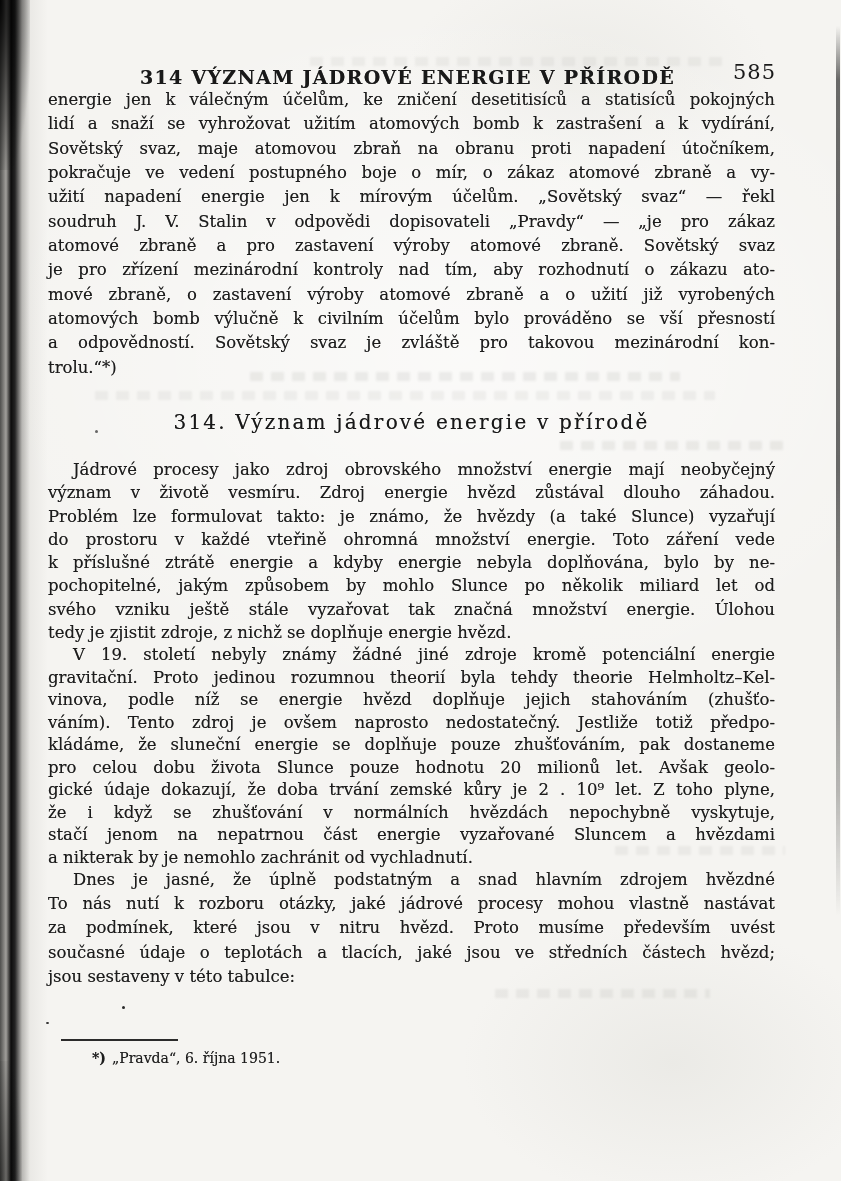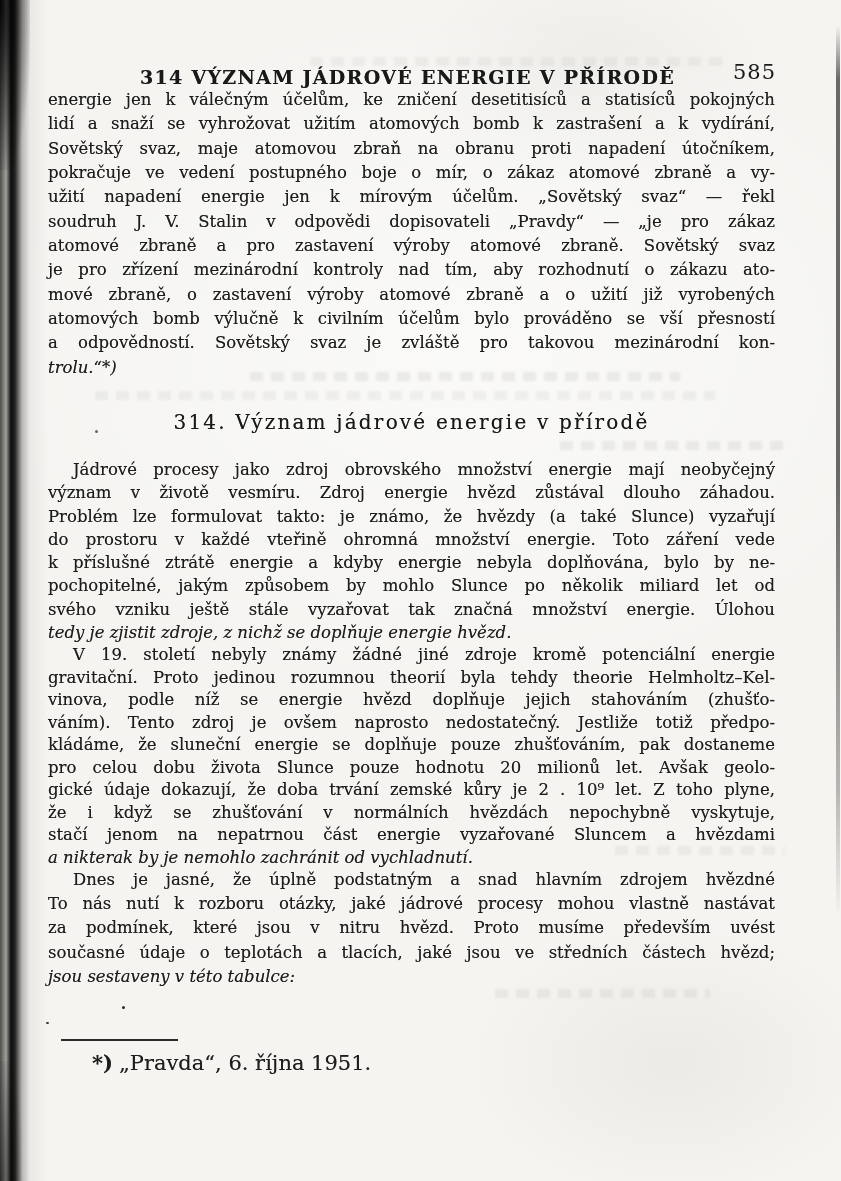--- a/index.html
+++ b/index.html
@@ -73,32 +73,32 @@
   .block:nth-child(2) { top: 410px; }
   .block:nth-child(3) { top: 458px; --lh: 23.30px; }
   .block:nth-child(4) { top: 644px; --lh: 22.55px; }
   .block:nth-child(5) { top: 868px; --lh: 24.20px; }
 
   .para .line {
     font-size: 16.5px; line-height: var(--lh);
     text-align: justify; text-align-last: justify;
     color: #1c1c1c; text-shadow: 0 0 0.4px rgba(10,10,10,0.5);
   }
-  .line.last { text-align-last: left; font-style: italic; }
+  .line.last { text-align-last: left; }
   .line.indent { text-indent: 25px; }
 
   .heading {
     text-align: center; font-size: 20px; letter-spacing: 2.2px;
     color: #181818; text-shadow: 0 0 0.4px rgba(10,10,10,0.5);
   }
 
   
   .footnote-rule { position: absolute; left: 61px; top: 1039px; width: 117px; height: 2px; background: #2b2b2b; }
   .footnote {
-    position: absolute; left: 92px; top: 1050px; font-size: 21px; color: #1d1d1d;
+    position: absolute; left: 92px; top: 1050px; font-size: 14px; color: #1d1d1d;
     text-shadow: 0 0 0.4px rgba(10,10,10,0.5);
   }
   .fn-marker { font-weight: bold; margin-right: 6px; }
 
   
   .ghost {
     position: absolute; height: 9px; opacity: 0.30; filter: blur(1.3px);
     background: repeating-linear-gradient(90deg,
       rgba(115,115,110,0.35) 0 13px, rgba(115,115,110,0) 13px 21px);
   }

